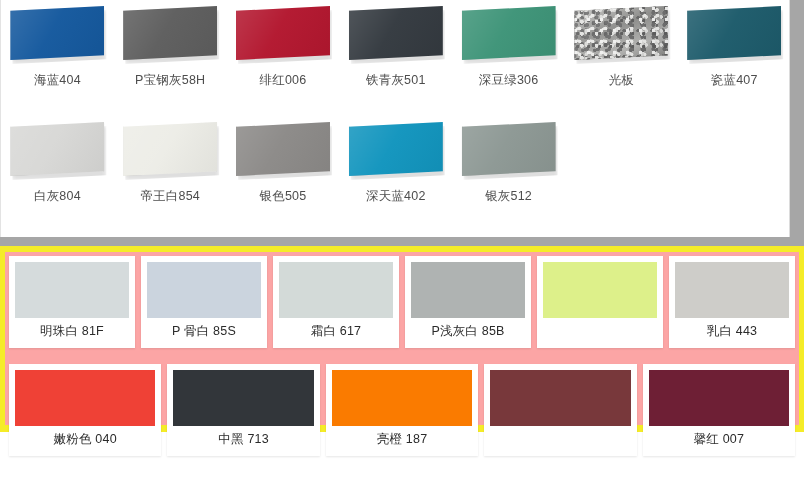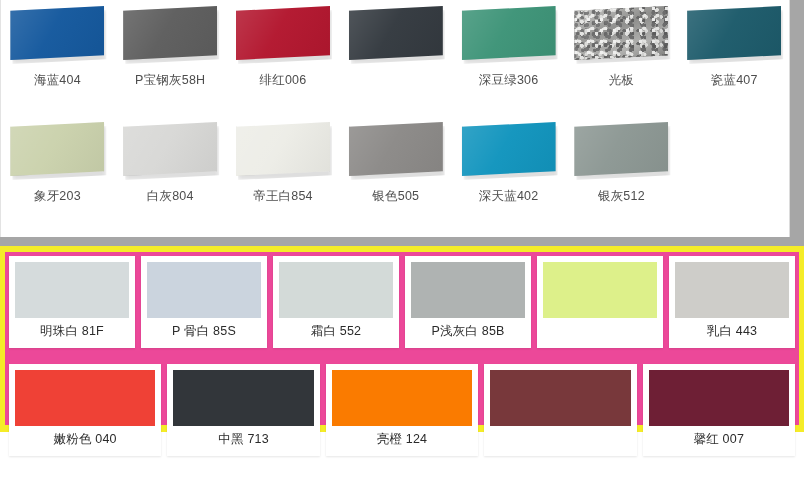--- a/index.html
+++ b/index.html
@@ -126,34 +126,34 @@
     width: 804px; height: 9px;
     background: #a6a6a6;
   }
 
   
   .panel-bottom {
     position: absolute;
     top: 246px; left: 0;
     width: 804px;
     height: 186px;
-    background: #ec4899;
+    background: #fca5a5;
     border: 5px solid #f5ec28;
     border-top-width: 6px;
     border-bottom-width: 7px;
   }
 
   .card-row {
     display: flex;
     width: 100%;
     padding: 0 4px;
     gap: 6px;
   }
   .card-row.cr1 { margin-top: 4px; }
-  .card-row.cr2 { margin-top: 16px; justify-content: flex-end; }
+  .card-row.cr2 { margin-top: 16px; }
 
   .card {
     flex: 1 1 0;
     background: #ffffff;
     padding: 6px 6px 2px 6px;
     box-shadow: 0 1px 2px rgba(0,0,0,0.10);
     text-align: center;
   }
 
   .card-chip {
@@ -198,20 +198,21 @@
           <div class="slant-shadow"></div>
           <div class="slant-chip" style="background: rgb(179, 23, 47);"></div>
         </div>
         <div class="slant-label">绯红006</div>
       </div>
       <div class="slant-cell">
         <div class="slant-chip-wrap">
           <div class="slant-shadow"></div>
           <div class="slant-chip" style="background: rgb(52, 58, 64);"></div>
         </div>
+        <div class="slant-label">铁青灰501</div>
       </div>
       <div class="slant-cell">
         <div class="slant-chip-wrap">
           <div class="slant-shadow"></div>
           <div class="slant-chip" style="background: rgb(62, 148, 120);"></div>
         </div>
         <div class="slant-label">深豆绿306</div>
       </div>
       <div class="slant-cell">
         <div class="slant-chip-wrap">
@@ -223,27 +224,20 @@
       <div class="slant-cell">
         <div class="slant-chip-wrap">
           <div class="slant-shadow"></div>
           <div class="slant-chip" style="background: rgb(29, 91, 107);"></div>
         </div>
         <div class="slant-label">瓷蓝407</div>
       </div>
     </div>
 
     <div class="slant-row r2">
-      <div class="slant-cell">
-        <div class="slant-chip-wrap">
-          <div class="slant-shadow"></div>
-          <div class="slant-chip" style="background: rgb(203, 210, 173);"></div>
-        </div>
-        <div class="slant-label">象牙203</div>
-      </div>
       <div class="slant-cell">
         <div class="slant-chip-wrap">
           <div class="slant-shadow"></div>
           <div class="slant-chip" style="background: rgb(216, 216, 214);"></div>
         </div>
         <div class="slant-label">白灰804</div>
       </div>
       <div class="slant-cell">
         <div class="slant-chip-wrap">
           <div class="slant-shadow"></div>
@@ -285,21 +279,21 @@
       <div class="card">
         <div class="card-chip" style="background: rgb(213, 219, 220);"></div>
         <div class="card-label">明珠白 81F</div>
       </div>
       <div class="card">
         <div class="card-chip" style="background: rgb(203, 212, 222);"></div>
         <div class="card-label">P 骨白 85S</div>
       </div>
       <div class="card">
         <div class="card-chip" style="background: rgb(211, 218, 216);"></div>
-        <div class="card-label">霜白 552</div>
+        <div class="card-label">霜白 617</div>
       </div>
       <div class="card">
         <div class="card-chip" style="background: rgb(175, 179, 178);"></div>
         <div class="card-label">P浅灰白 85B</div>
       </div>
       <div class="card">
         <div class="card-chip" style="background: rgb(221, 240, 138);"></div>
       </div>
       <div class="card">
         <div class="card-chip" style="background: rgb(206, 205, 201);"></div>
@@ -311,21 +305,21 @@
       <div class="card">
         <div class="card-chip" style="background: rgb(239, 65, 54);"></div>
         <div class="card-label">嫩粉色 040</div>
       </div>
       <div class="card">
         <div class="card-chip" style="background: rgb(50, 54, 58);"></div>
         <div class="card-label">中黑 713</div>
       </div>
       <div class="card">
         <div class="card-chip" style="background: rgb(250, 123, 0);"></div>
-        <div class="card-label">亮橙 124</div>
+        <div class="card-label">亮橙 187</div>
       </div>
       <div class="card">
         <div class="card-chip" style="background: rgb(120, 56, 59);"></div>
       </div>
       <div class="card">
         <div class="card-chip" style="background: rgb(110, 31, 53);"></div>
         <div class="card-label">馨红 007</div>
       </div>
     </div>
 

